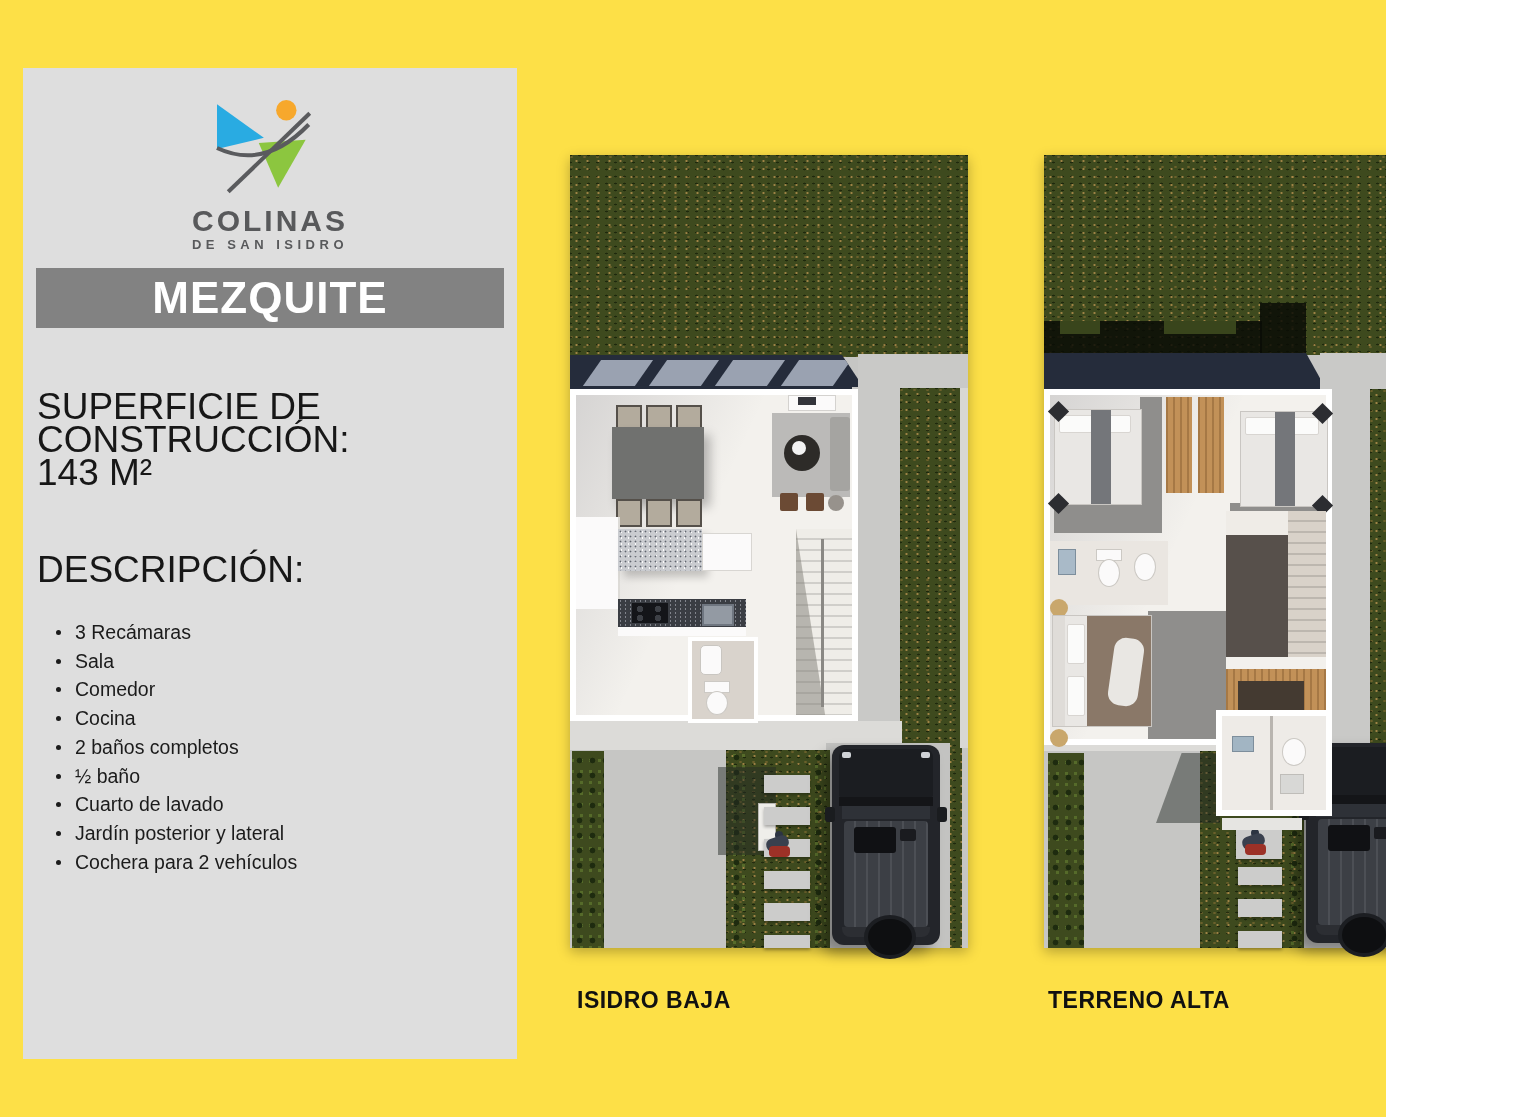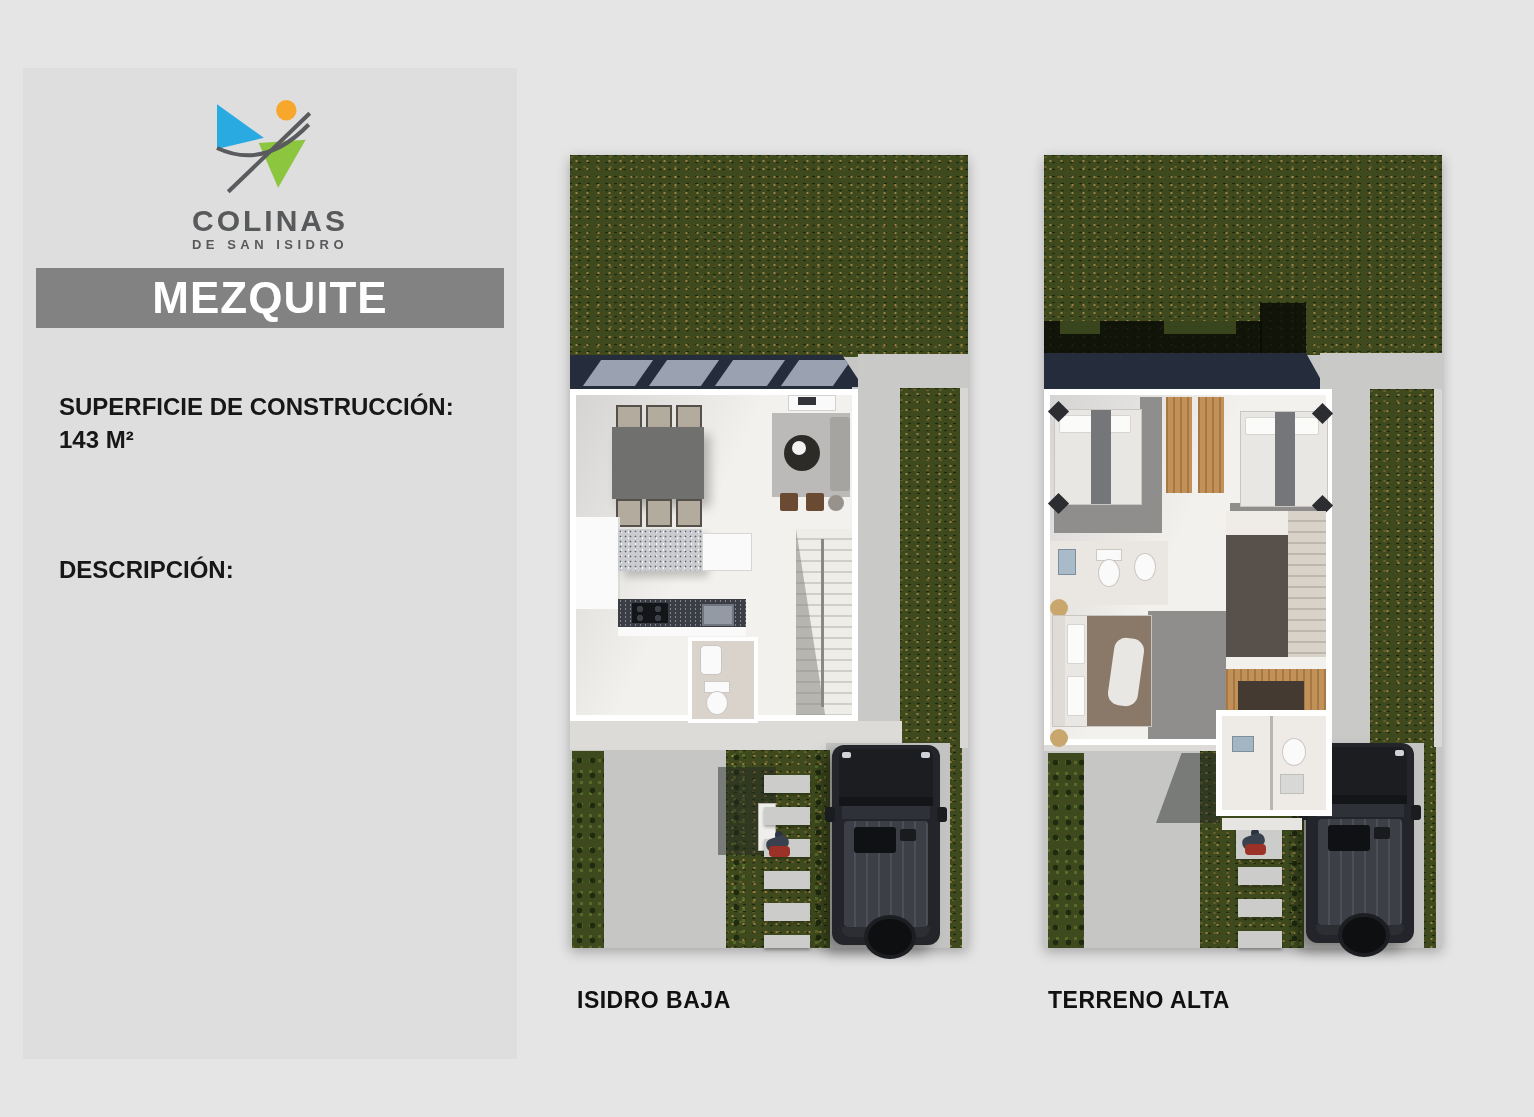--- a/index.html
+++ b/index.html
@@ -1,25 +1,25 @@
 <!DOCTYPE html>
 <html><head>
 <meta charset="utf-8">
 <style>
   html,body{margin:0;padding:0;background:#fff;}
-  .page{position:relative;width:1534px;height:1117px;background:#e5e5e5;overflow:hidden;
+  .page{position:relative;width:1386px;height:1117px;background:#fde047;overflow:hidden;
         font-family:"Liberation Sans",sans-serif;color:#161616;}
   .g{position:absolute;}
   
   .panel{left:23px;top:68px;width:494px;height:991px;background:#dedede;}
   .logo-name{width:100%;text-align:center;font-size:30px;font-weight:700;color:#58595b;letter-spacing:3px;}
   .logo-sub{width:100%;text-align:center;font-size:13px;font-weight:700;color:#58595b;letter-spacing:4.5px;}
   .banner{left:13px;top:200px;width:468px;height:60px;background:#828282;display:flex;align-items:center;justify-content:center;}
   .banner span{color:#fff;font-size:44px;font-weight:700;letter-spacing:1px;}
-  .spec{left:36px;font-size:24px;line-height:33px;font-weight:700;color:#171717;}
+  .spec{left:14px;font-size:37px;line-height:33px;font-weight:400;color:#171717;}
   .features{left:52px;top:550px;margin:0;padding:0;list-style:none;font-size:19.5px;line-height:28.7px;color:#1b1b1b;}
   .features li{position:relative;}
   .features li::before{content:'';position:absolute;left:-19px;top:12px;width:5px;height:5px;border-radius:50%;background:#1b1b1b;}
   
   .plan{position:absolute;width:398px;height:793px;background:#c6c6c4;box-shadow:0 4px 12px rgba(0,0,0,.28);margin:0;}
   .plan-label{font-size:23px;font-weight:700;color:#111;letter-spacing:.5px;}
   .grass{background-color:#3e4a1e;
     background-image:radial-gradient(rgba(190,150,82,.75) 1px,transparent 1.4px),
       radial-gradient(rgba(22,31,9,.8) 1px,transparent 1.4px),
       radial-gradient(rgba(150,118,56,.5) 1px,transparent 1.6px);
@@ -87,20 +87,31 @@
     </div>
 
     <div class="g logo-sub" style="top:169px;">DE SAN ISIDRO</div>
 
     <div class="g spec" style="top:322px;">
       <div>SUPERFICIE DE CONSTRUCCIÓN:</div>
       <div>143 M²</div>
     </div>
     <div class="g spec" style="top:485px;">DESCRIPCIÓN:</div>
 
+    <ul class="g features">
+        <li>3 Recámaras</li>
+        <li>Sala</li>
+        <li>Comedor</li>
+        <li>Cocina</li>
+        <li>2 baños completos</li>
+        <li>½ baño</li>
+        <li>Cuarto de lavado</li>
+        <li>Jardín posterior y lateral</li>
+        <li>Cochera para 2 vehículos</li>
+      </ul>
   </aside>
 
   <figure class="plan" style="left:570px;top:155px;">
 
     <div class="g grass" style="left:0;top:0;width:398px;height:202px;"></div>
 
     <div class="g roof" style="left:0;top:200px;width:296px;height:36px;clip-path:polygon(0 0,calc(100% - 24px) 0,100% 100%,0 100%);overflow:hidden;">
       <div class="sky" style="left:22px;"></div>
       <div class="sky" style="left:88px;"></div>
       <div class="sky" style="left:154px;"></div>

